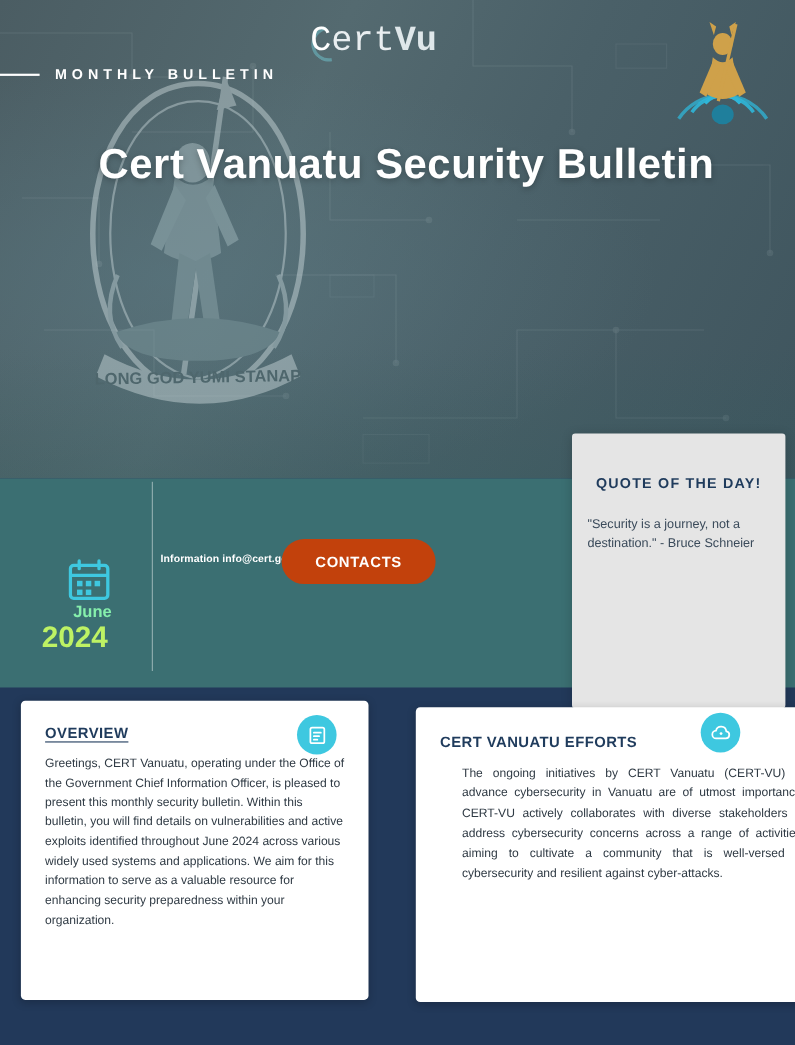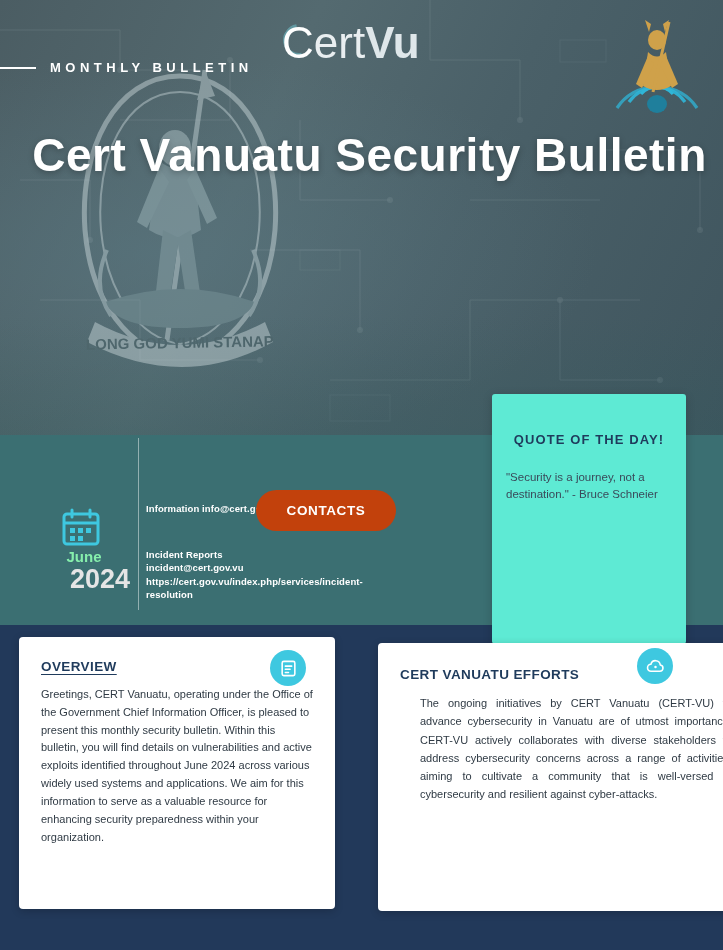--- a/index.html
+++ b/index.html
@@ -50,25 +50,25 @@
   .monthly-rule {
     position: absolute;
     left: 0; top: 67px;
     width: 36px; height: 2px;
     background: #ffffff;
   }
 
   .cert-logo {
     position: absolute;
     left: 282px; top: 18px;
-    font-size: 44px;
+    font-size: 32px;
     font-weight: 400;
     color: #e9eef0;
     letter-spacing: 0px;
-    font-family: Liberation Sans, sans-serif;
+    font-family: Liberation Mono, monospace;
   }
   .cert-logo .c { color: #ffffff; }
   .cert-logo .vu { color: #dfe7ea; font-weight: 700; }
   .cert-logo-swirl {
     position: absolute;
     left: 283px; top: 24px;
     width: 32px; height: 32px;
     border: 3px solid rgba(110,190,200,0.55);
     border-radius: 50%;
     border-right-color: transparent;
@@ -89,21 +89,21 @@
     position: absolute;
     right: 18px; top: 14px;
     width: 96px; height: 108px;
   }
 
   .hero-title {
     position: absolute;
     left: 16px; right: 0; top: 126px;
     text-align: center;
     color: #ffffff;
-    font-size: 46px;
+    font-size: 38px;
     font-weight: 700;
     line-height: 1.28;
     letter-spacing: 0.5px;
     text-shadow: 0 2px 6px rgba(0,0,0,0.25);
   }
 
   
   .band {
     position: absolute;
     left: 0; top: 435px;
@@ -121,22 +121,22 @@
     width: 80px;
     text-align: center;
     color: #86efac;
     font-size: 15px;
     font-weight: 700;
   }
   .year {
     position: absolute;
     left: 38px; top: 564px;
     width: 92px;
-    text-align: right;
-    color: #e5e5e5;
+    text-align: left;
+    color: #bef264;
     font-size: 27px;
     font-weight: 700;
   }
 
   .contact-divider {
     position: absolute;
     left: 138px; top: 438px;
     width: 1px; height: 172px;
     background: rgba(255,255,255,0.45);
   }
@@ -163,23 +163,23 @@
     font-size: 13.5px;
     font-weight: 700;
     letter-spacing: 0.6px;
     font-family: "Liberation Sans", sans-serif;
     cursor: pointer;
   }
 
   
   .quote-card {
     position: absolute;
-    left: 492px; top: 394px;
+    left: 520px; top: 394px;
     width: 194px; height: 250px;
-    background: #5eead4;
+    background: #e5e5e5;
     border-radius: 3px;
     box-shadow: 0 2px 10px rgba(0,0,0,0.18);
     padding: 38px 14px 14px 14px;
   }
   .quote-title {
     color: #1f3b5c;
     font-size: 13px;
     font-weight: 700;
     letter-spacing: 1.1px;
     text-align: center;
@@ -338,21 +338,20 @@
       <rect x="24" y="20" width="5" height="5"></rect>
         <rect x="8" y="28" width="5" height="5"></rect>
       <rect x="16" y="28" width="5" height="5"></rect>
     </g>
   </svg>
   <div class="month">June</div>
   <div class="year">2024</div>
 
   <div class="contact-divider"></div>
   <div class="contact-block" id="contact-1">Information info@cert.gov.vu</div>
-  <div class="contact-block" id="contact-2">Incident Reports incident@cert.gov.vu https://cert.gov.vu/index.php/services/incident-resolution</div>
 
   <button class="contacts-btn">CONTACTS</button>
 
   <div class="quote-card">
     <div class="quote-title">QUOTE OF THE DAY!</div>
     <div class="quote-text">"Security is a journey, not a destination." - Bruce Schneier</div>
   </div>
 
   <div class="card" id="card-overview">
     <div class="card-title" id="overview-title">OVERVIEW</div>

